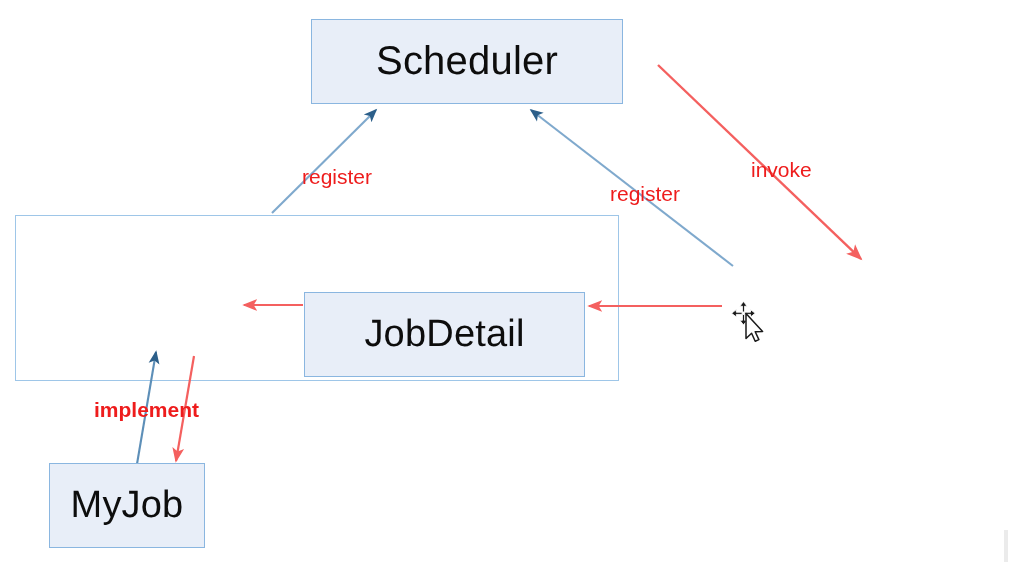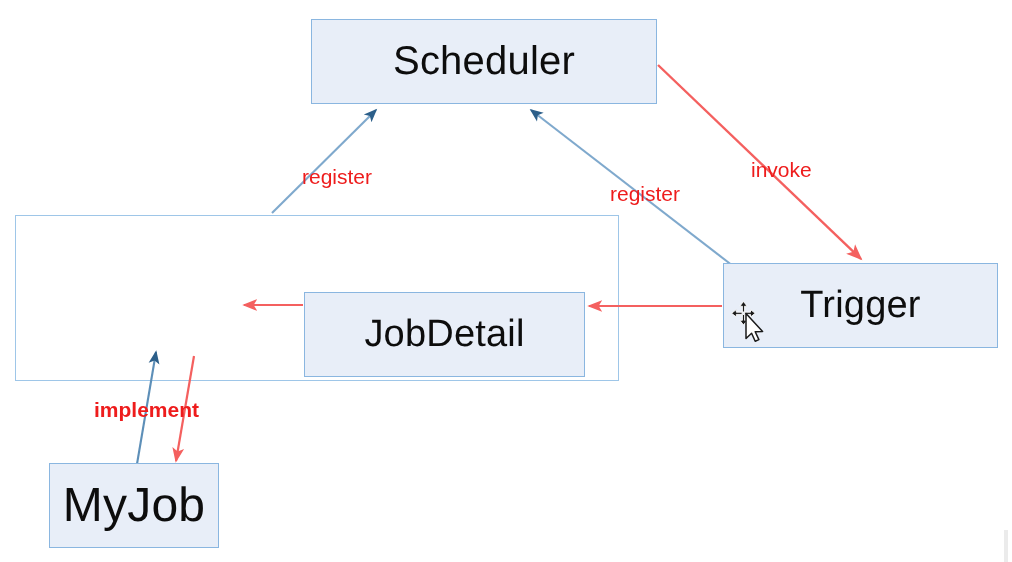--- a/index.html
+++ b/index.html
@@ -101,34 +101,31 @@
 
     <g>
       <line x1="137" y1="464" x2="156" y2="352" stroke="#5d8fb8" stroke-width="2.1" marker-end="url(#arrow-blue)"></line>
     </g>
 
     <g>
       <line x1="194" y1="356" x2="176" y2="461" stroke="#f4605f" stroke-width="2.2" marker-end="url(#arrow-red)"></line>
     </g>
   </svg>
 
-  <div class="node" style="left:311px; top:19px; width:346px; height:85px; font-size:40px;">
+  <div class="node" style="left:311px; top:19px; width:312px; height:85px; font-size:40px;">
     <span>Scheduler</span>
   </div>
 
 
   <div class="node" style="left:304px; top:263px; width:281px; height:85px; font-size:38px;margin-top:29px;">
     <span>JobDetail</span>
   </div>
 
-  <div class="node" style="left:723px; top:263px; width:275px; height:85px; font-size:38px;">
-    <span>Trigger</span>
-  </div>
 
-  <div class="node" style="left:49px; top:463px; width:170px; height:85px; font-size:48px;">
+  <div class="node" style="left:49px; top:463px; width:156px; height:85px; font-size:38px;">
     <span>MyJob</span>
   </div>
 
   <div class="edge-label" style="left:302px; top:166px;">register</div>
 
   <div class="edge-label" style="left:610px; top:183px;">register</div>
 
   <div class="edge-label" style="left:751px; top:159px;">invoke</div>
 
   <div class="edge-label" style="left:94px; top:399px;font-weight:bold;">implement</div>

